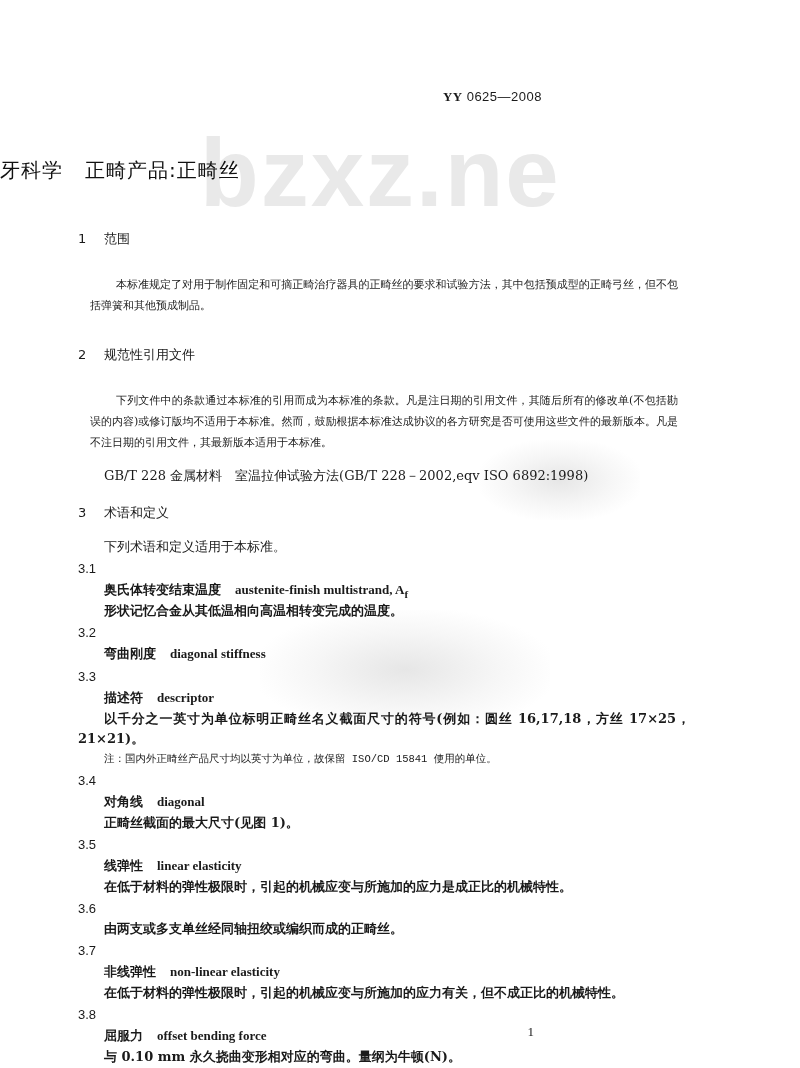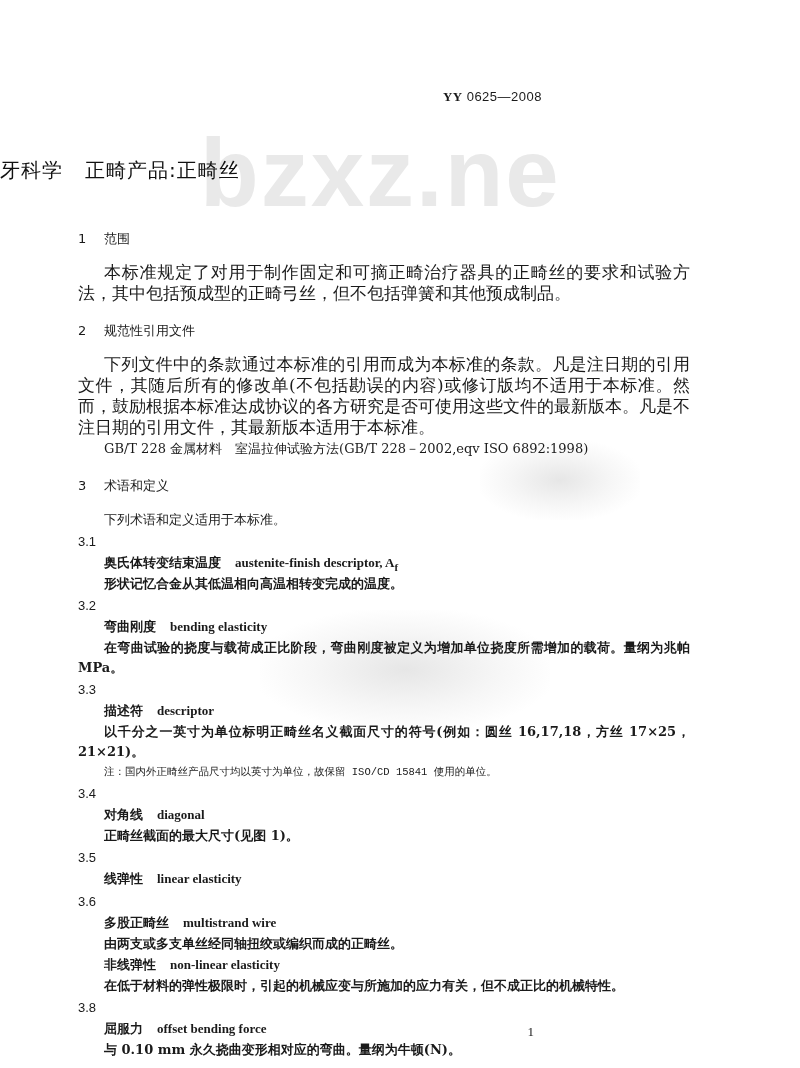--- a/index.html
+++ b/index.html
@@ -72,22 +72,22 @@
       font-family: "DejaVu Sans", sans-serif;
       font-size: 13px;
       margin-top: 0;
       height: 30px;
       line-height: 30px;
     }
     .sec-head .num { display: inline-block; width: 26px; }
     .para {
       text-indent: 26px;
       text-align: justify;
-      margin: 0;
-      font-size: 17px;
+      margin: 12px;
+      font-size: 11px;
       line-height: 21px;
     }
     .ref { padding-left: 26px; font-size: 13px; line-height: 21px; }
     .term-num {
       font-family: Liberation Sans, sans-serif;
       font-size: 13px;
       height: 20px;
       line-height: 20px;
       margin-top: 2px;
     }
@@ -153,54 +153,52 @@
     <div class="spacer-m"></div>
 
     <div class="sec-head">
       <span class="num">3</span><span>术语和定义</span>
     </div>
     <div class="spacer-s"></div>
     <div class="ref">下列术语和定义适用于本标准。</div>
 
     <div class="term-num">3.1</div>
     <div class="term-name">
-      <span>奥氏体转变结束温度</span><span class="en"><span>austenite-finish descriptor, A</span><sub>f</sub></span>
+      <span>奥氏体转变结束温度</span><span class="en"><span>austenite-finish multistrand, A</span><sub>f</sub></span>
     </div>
     <div class="term-def">形状记忆合金从其低温相向高温相转变完成的温度。</div>
 
     <div class="term-num">3.2</div>
     <div class="term-name">
-      <span>弯曲刚度</span><span class="en">bending elasticity</span>
-    </div>
-    <div class="term-def">在弯曲试验的挠度与载荷成正比阶段，弯曲刚度被定义为增加单位挠度所需增加的载荷。量纲为兆帕 MPa。</div>
+      <span>弯曲刚度</span><span class="en">diagonal stiffness</span>
+    </div>
 
     <div class="term-num">3.3</div>
     <div class="term-name">
       <span>描述符</span><span class="en">descriptor</span>
     </div>
     <div class="term-def">以千分之一英寸为单位标明正畸丝名义截面尺寸的符号(例如：圆丝 16,17,18，方丝 17×25，21×21)。</div>
     <div class="note">注：国内外正畸丝产品尺寸均以英寸为单位，故保留 ISO/CD 15841 使用的单位。</div>
 
     <div class="term-num">3.4</div>
     <div class="term-name">
       <span>对角线</span><span class="en">diagonal</span>
     </div>
     <div class="term-def">正畸丝截面的最大尺寸(见图 1)。</div>
 
     <div class="term-num">3.5</div>
     <div class="term-name">
       <span>线弹性</span><span class="en">linear elasticity</span>
     </div>
+    <div class="term-def">在低于材料的弹性极限时，引起的机械应变与所施加的应力是成正比的机械特性。</div>
 
     <div class="term-num">3.6</div>
-    <div class="term-name">
-      <span>多股正畸丝</span><span class="en">multistrand wire</span>
-    </div>
     <div class="term-def">由两支或多支单丝经同轴扭绞或编织而成的正畸丝。</div>
 
+    <div class="term-num">3.7</div>
     <div class="term-name">
       <span>非线弹性</span><span class="en">non-linear elasticity</span>
     </div>
     <div class="term-def">在低于材料的弹性极限时，引起的机械应变与所施加的应力有关，但不成正比的机械特性。</div>
 
     <div class="term-num">3.8</div>
     <div class="term-name">
       <span>屈服力</span><span class="en">offset bending force</span>
     </div>
     <div class="term-def">与 0.10 mm 永久挠曲变形相对应的弯曲。量纲为牛顿(N)。</div>

